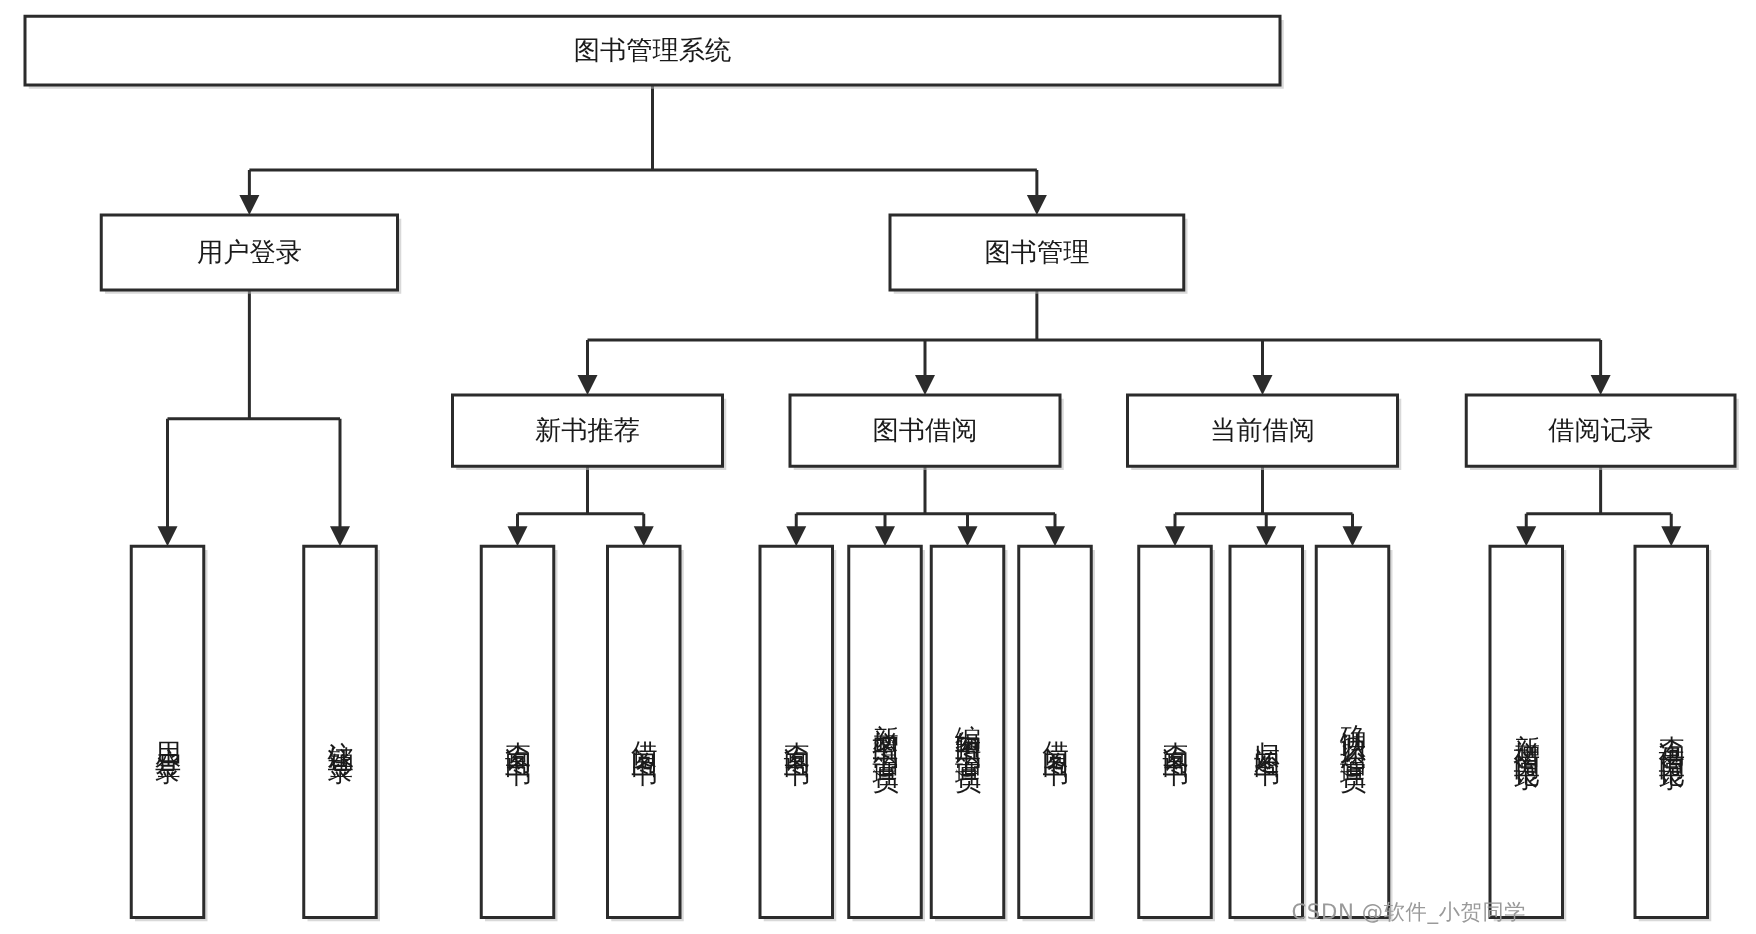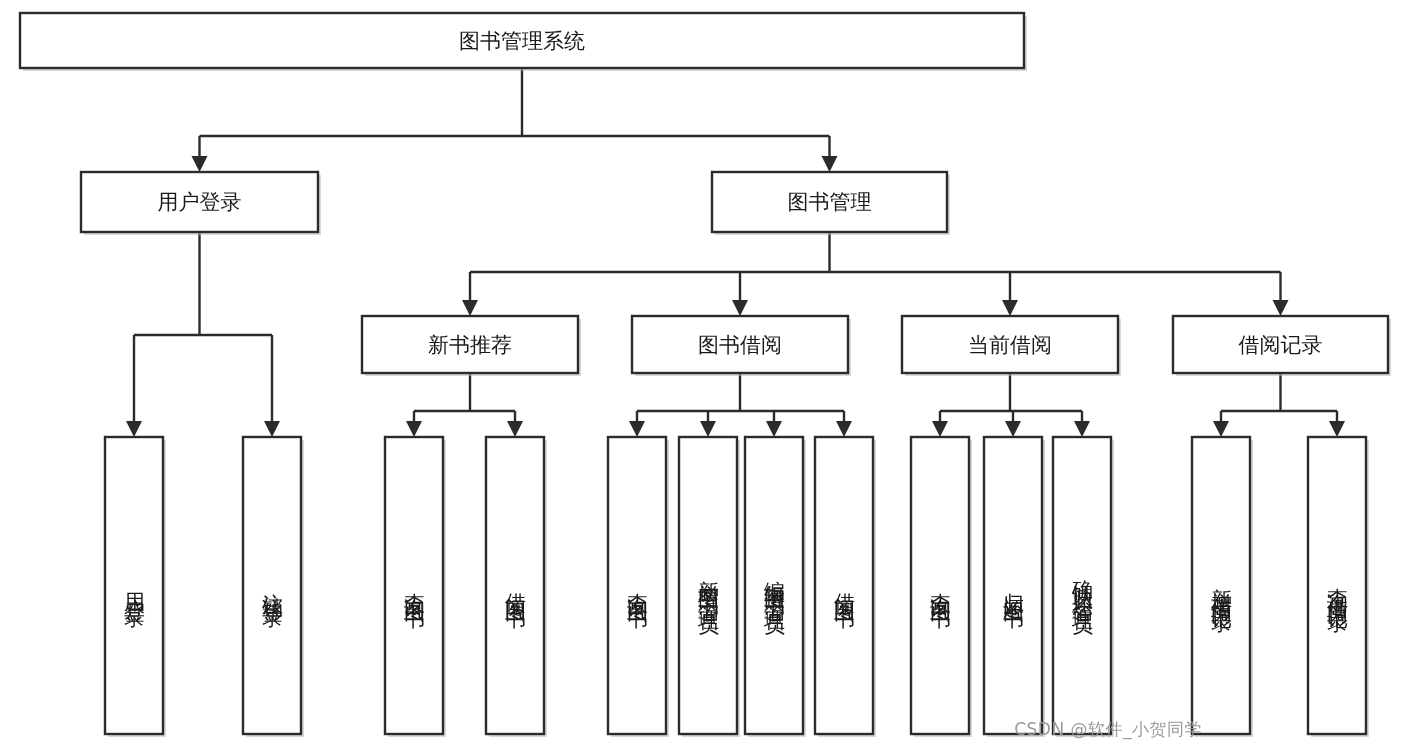--- a/index.html
+++ b/index.html
@@ -64,21 +64,21 @@
     letter-spacing: 5px;
     display: flex;
     align-items: center;
     justify-content: center;
     white-space: nowrap;
     pointer-events: none;
     user-select: none;
   }
   .watermark {
     position: absolute;
-    right: 30px;
+    right: 11px;
     bottom: 6px;
     font-family: "DejaVu Sans", "Liberation Sans", sans-serif;
     font-size: 17px;
     color: #9a9a9a;
     letter-spacing: 0.5px;
     white-space: nowrap;
   }
 </style>
 </head>
 <body>

